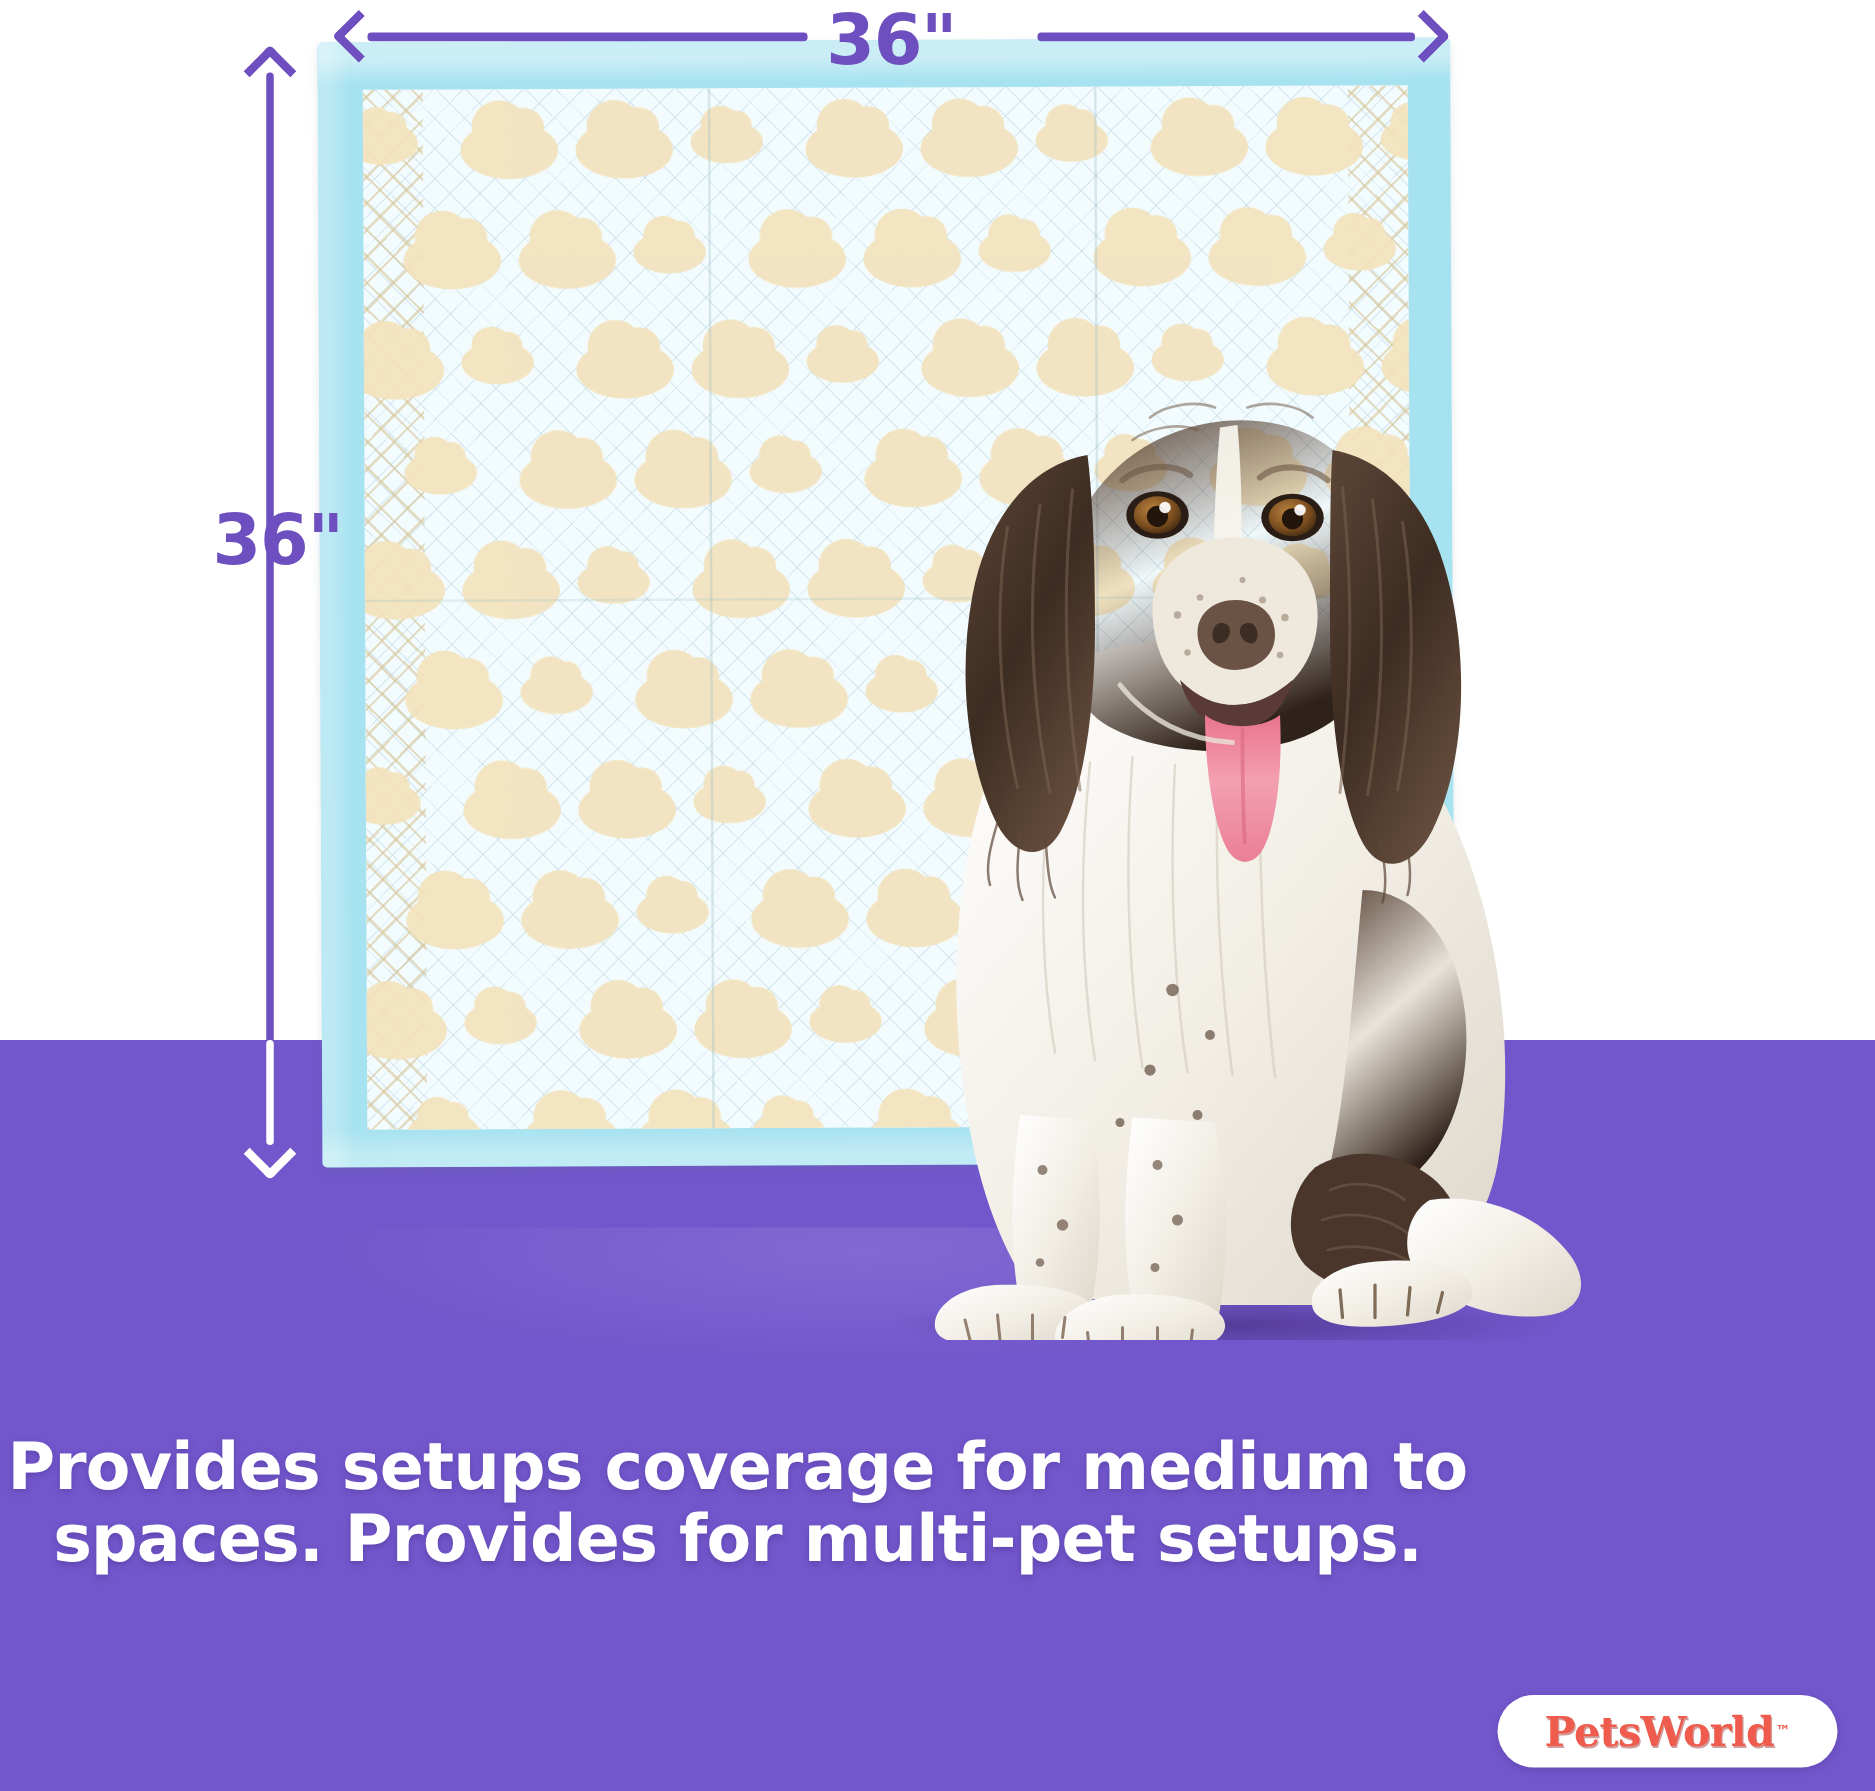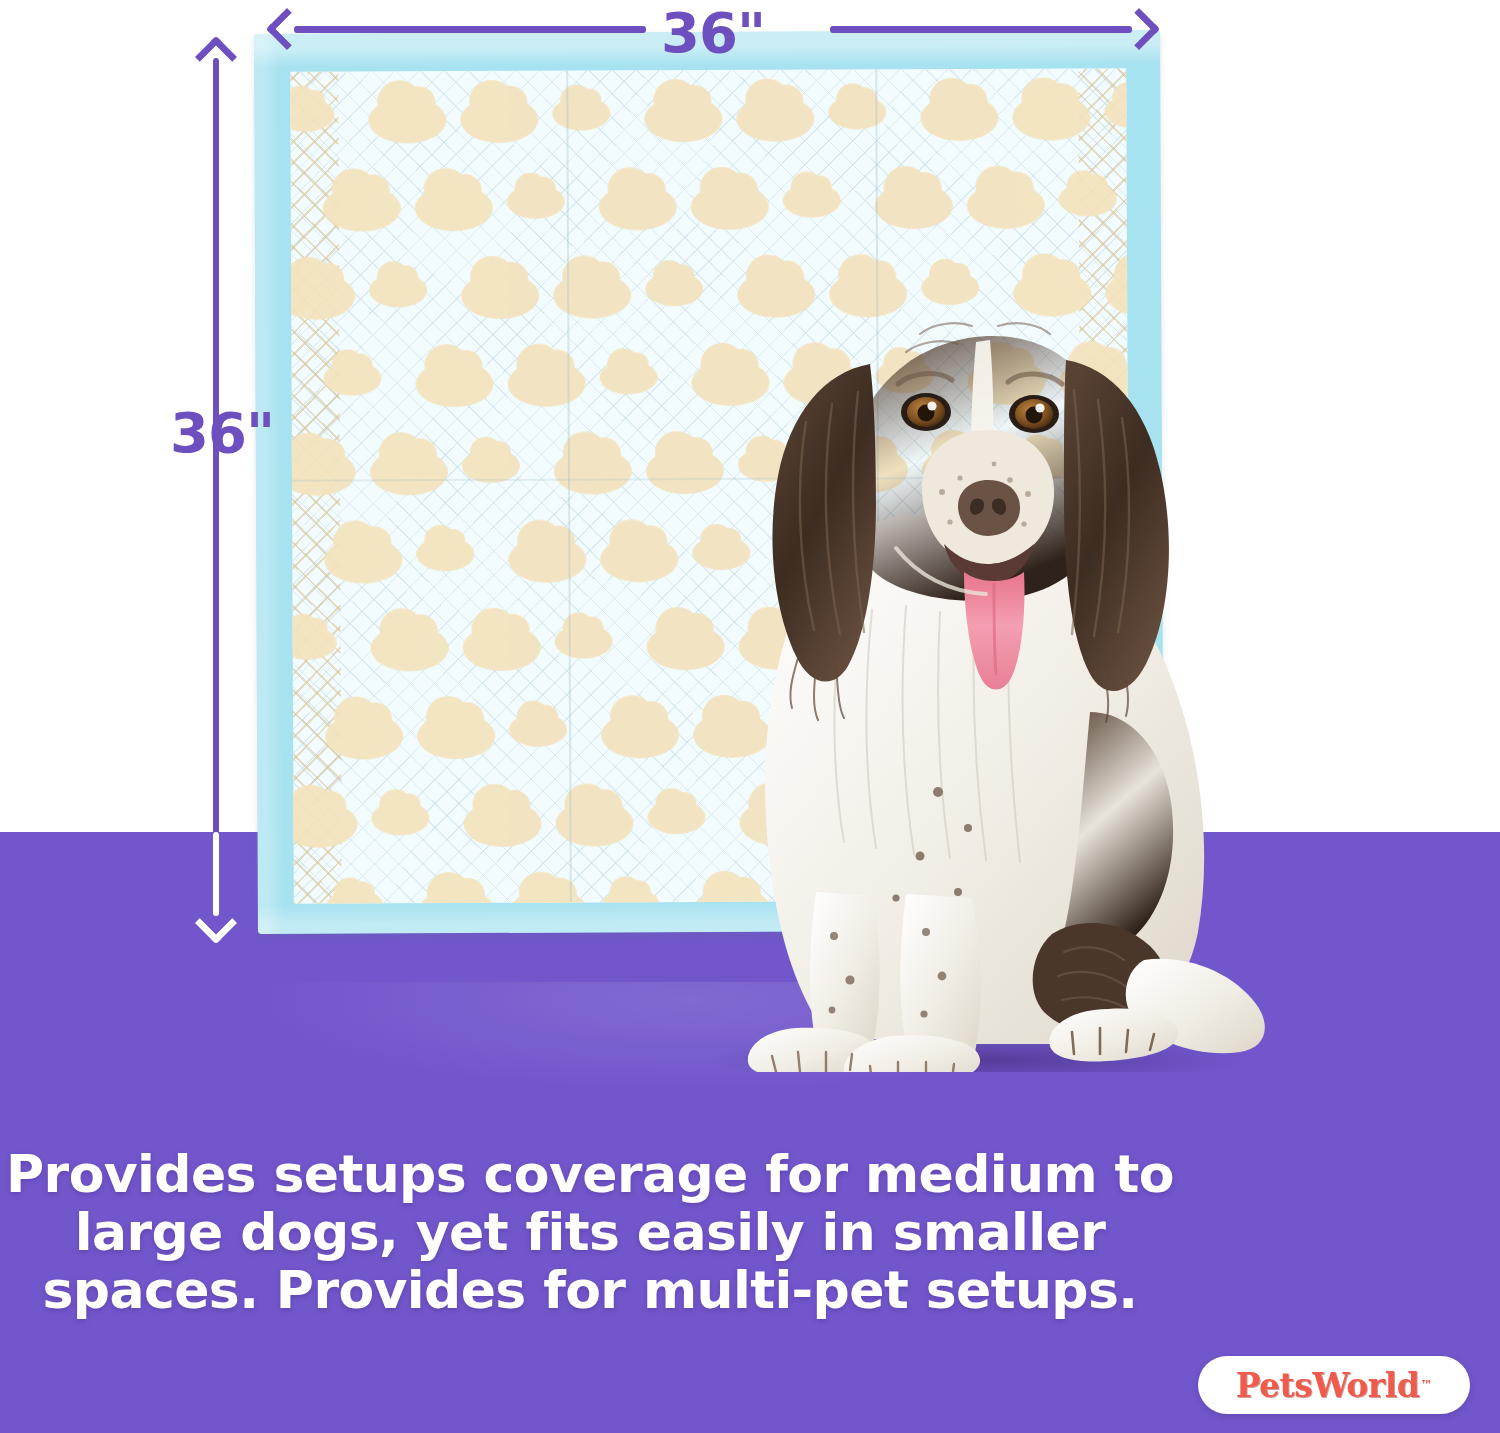--- a/index.html
+++ b/index.html
@@ -452,21 +452,20 @@
       <g stroke="#6b5443" stroke-width="2.2" fill="none" opacity=".5" stroke-linecap="round">
         <path d="M300 142 C312 132 336 128 352 134"></path>
         <path d="M378 134 C396 128 418 132 430 142"></path>
         <path d="M286 160 C300 150 322 146 338 152"></path>
       </g>
     </svg>
   </div>
 
   <div class="caption">
     <span class="ln">Provides setups coverage for medium to</span>
-    <span class="ln">large dogs, yet fits easily in smaller</span>
     <span class="ln">spaces. Provides for multi-pet setups.</span>
   </div>
 
   <div class="logo">
     <span class="logo-text">PetsWorld</span>
       <span class="logo-tm">™</span>
   </div>
 
 </div>
 

